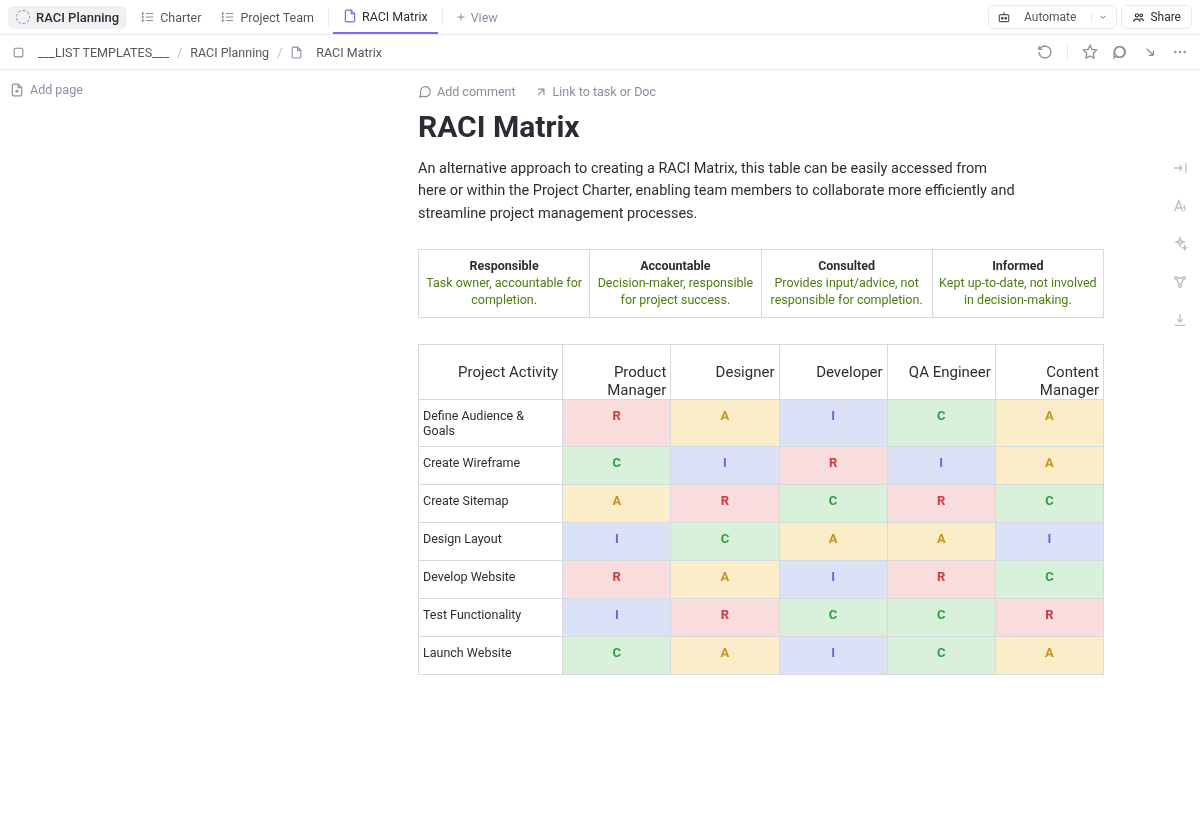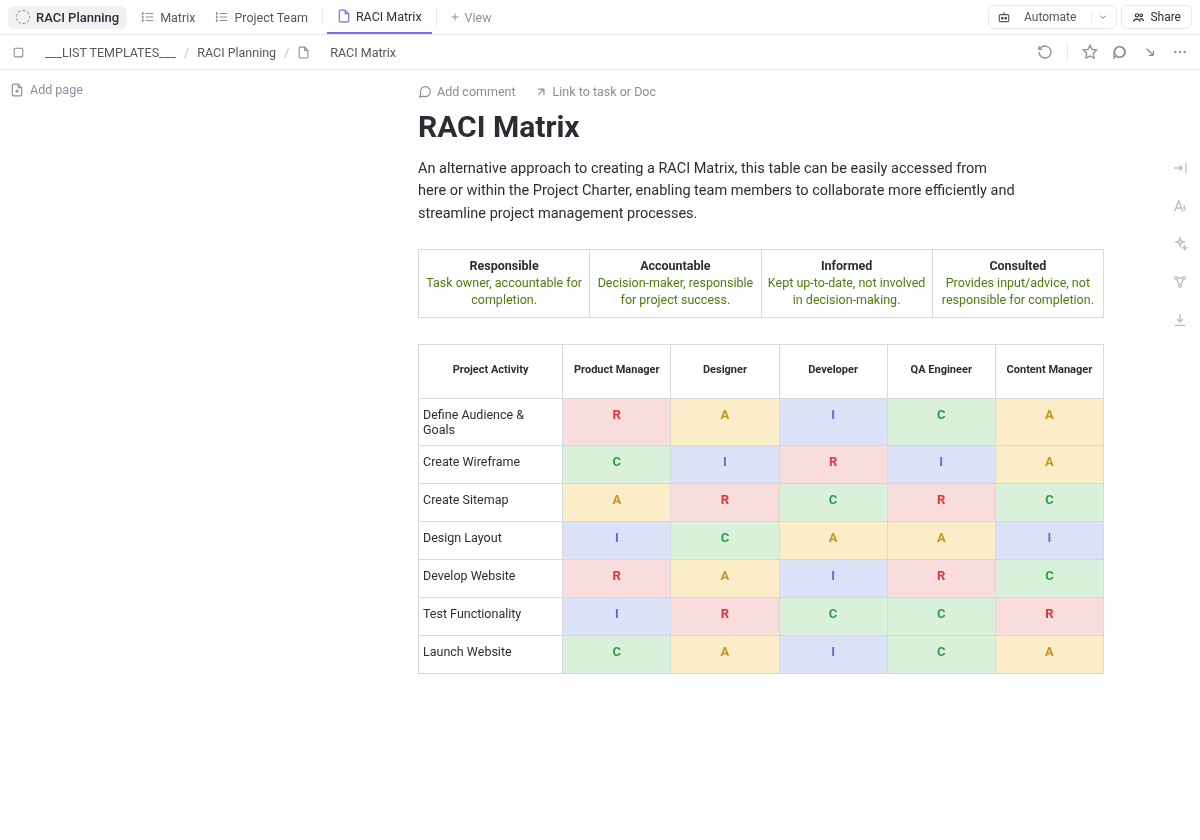--- a/index.html
+++ b/index.html
@@ -16,21 +16,21 @@
 .view-tab.active .view-tab-icon { color: #7b68ee; }
 .view-divider { width: 1px; height: 18px; background: #e8eaed; margin: 0 4px; }
 .add-view { display: flex; align-items: center; gap: 4px; font-size: 12.5px; color: #87909e; padding: 0 8px; cursor: pointer; }
 .topbar-spacer { flex: 1; }
 .automate-btn { display: flex; align-items: center; gap: 13px; border: 1px solid #e8eaed; border-radius: 6px; padding: 4px 8px; font-size: 12px; color: #54575d; cursor: pointer; }
 .automate-caret { border-left: 1px solid #e8eaed; padding-left: 6px; margin-left: 2px; }
 .share-btn { display: flex; align-items: center; gap: 5px; border: 1px solid #e8eaed; border-radius: 6px; padding: 4px 10px; font-size: 12px; cursor: pointer; }
 
 
 .crumb-bar { height: 35px; border-bottom: 1px solid #e8eaed; display: flex; align-items: center; padding: 0 12px; gap: 8px; font-size: 12.5px; color: #54575d; }
-.crumb-item { display: flex; align-items: center; gap: 20px; cursor: pointer; }
+.crumb-item { display: flex; align-items: center; gap: 13px; cursor: pointer; }
 .crumb-sep { color: #b9bec7; }
 .crumb-spacer { flex: 1; }
 .crumb-actions { display: flex; align-items: center; gap: 14px; color: #87909e; }
 .crumb-icon-btn { cursor: pointer; display: flex; align-items: center; }
 .crumb-divider { width: 1px; height: 18px; background: #e8eaed; }
 
 
 .main-layout { display: flex; height: calc(840px - 70px); }
 .left-rail { width: 172px; padding: 12px 10px; }
 .add-page { display: flex; align-items: flex-end; gap: 6px; font-size: 12.5px; color: #87909e; cursor: pointer; }
@@ -47,21 +47,21 @@
 
 .def-table { display: flex; border: 1px solid #d6d9de; width: 686px; margin-bottom: 26px; }
 .def-cell { flex: 1; border-right: 1px solid #d6d9de; padding: 8px 6px; text-align: center; font-size: 12.5px; }
 .def-cell:last-child { border-right: none; }
 .def-title { font-weight: 700; margin-bottom: 2px; }
 .def-body { color: #4d7c0f; line-height: 1.35; }
 
 
 .matrix { width: 686px; border: 1px solid #d6d9de; border-collapse: collapse; }
 .matrix th, .matrix td { border: 1px solid #d6d9de; padding: 0; vertical-align: top; }
-.matrix .mh { height: 54px; font-size: 11px; font-weight: 700; text-align: center; padding: 18px 4px 0; }
+.matrix .mh { height: 54px; font-size: 15px; font-weight: 400; text-align: right; padding: 18px 4px 0; }
 .matrix .activity-col { width: 144px; }
 .matrix .raci-col { width: 108px; }
 .matrix .activity { font-size: 12.5px; padding: 8px 4px; height: 38px; }
 .matrix .raci { text-align: center; font-weight: 700; font-size: 13px; height: 38px; padding-top: 8px; }
 .bg-R { background: #f9dcdc; color: #d13b3b; }
 .bg-A { background: #faedc8; color: #c79324; }
 .bg-C { background: #d9f0db; color: #2e9e46; }
 .bg-I { background: #dbe2f7; color: #5d6ecf; }
 
 
@@ -77,21 +77,21 @@
   </div>
 
   <div class="view-tabs">
     <div class="view-tab">
       <span class="view-tab-icon">
         <svg width="14" height="14" viewBox="0 0 24 24" fill="none" stroke="currentColor" stroke-width="2">
             <path d="M8 6h13M8 12h13M8 18h13"></path>
             <path d="M3 5l0 2M3 11l0 2M3 17l0 2" stroke-width="3" stroke-linecap="round"></path>
           </svg>
       </span>
-      <span>Matrix</span>
+      <span>Charter</span>
     </div>
     <div class="view-tab">
       <span class="view-tab-icon">
         <svg width="14" height="14" viewBox="0 0 24 24" fill="none" stroke="currentColor" stroke-width="2">
             <path d="M8 6h13M8 12h13M8 18h13"></path>
             <path d="M3 5l0 2M3 11l0 2M3 17l0 2" stroke-width="3" stroke-linecap="round"></path>
           </svg>
       </span>
       <span>Project Team</span>
     </div>
@@ -236,26 +236,26 @@
     <div class="def-table">
       <div class="def-cell">
         <div class="def-title">Responsible</div>
         <div class="def-body">Task owner, accountable for completion.</div>
       </div>
       <div class="def-cell">
         <div class="def-title">Accountable</div>
         <div class="def-body">Decision-maker, responsible for project success.</div>
       </div>
       <div class="def-cell">
+        <div class="def-title">Consulted</div>
+        <div class="def-body">Provides input/advice, not responsible for completion.</div>
+      </div>
+      <div class="def-cell">
         <div class="def-title">Informed</div>
         <div class="def-body">Kept up-to-date, not involved in decision-making.</div>
-      </div>
-      <div class="def-cell">
-        <div class="def-title">Consulted</div>
-        <div class="def-body">Provides input/advice, not responsible for completion.</div>
       </div>
     </div>
 
     <table class="matrix">
       <thead>
         <tr>
           <th class="mh activity-col">Project Activity</th>
           <th class="mh raci-col">Product Manager</th>
           <th class="mh raci-col">Designer</th>
           <th class="mh raci-col">Developer</th>

